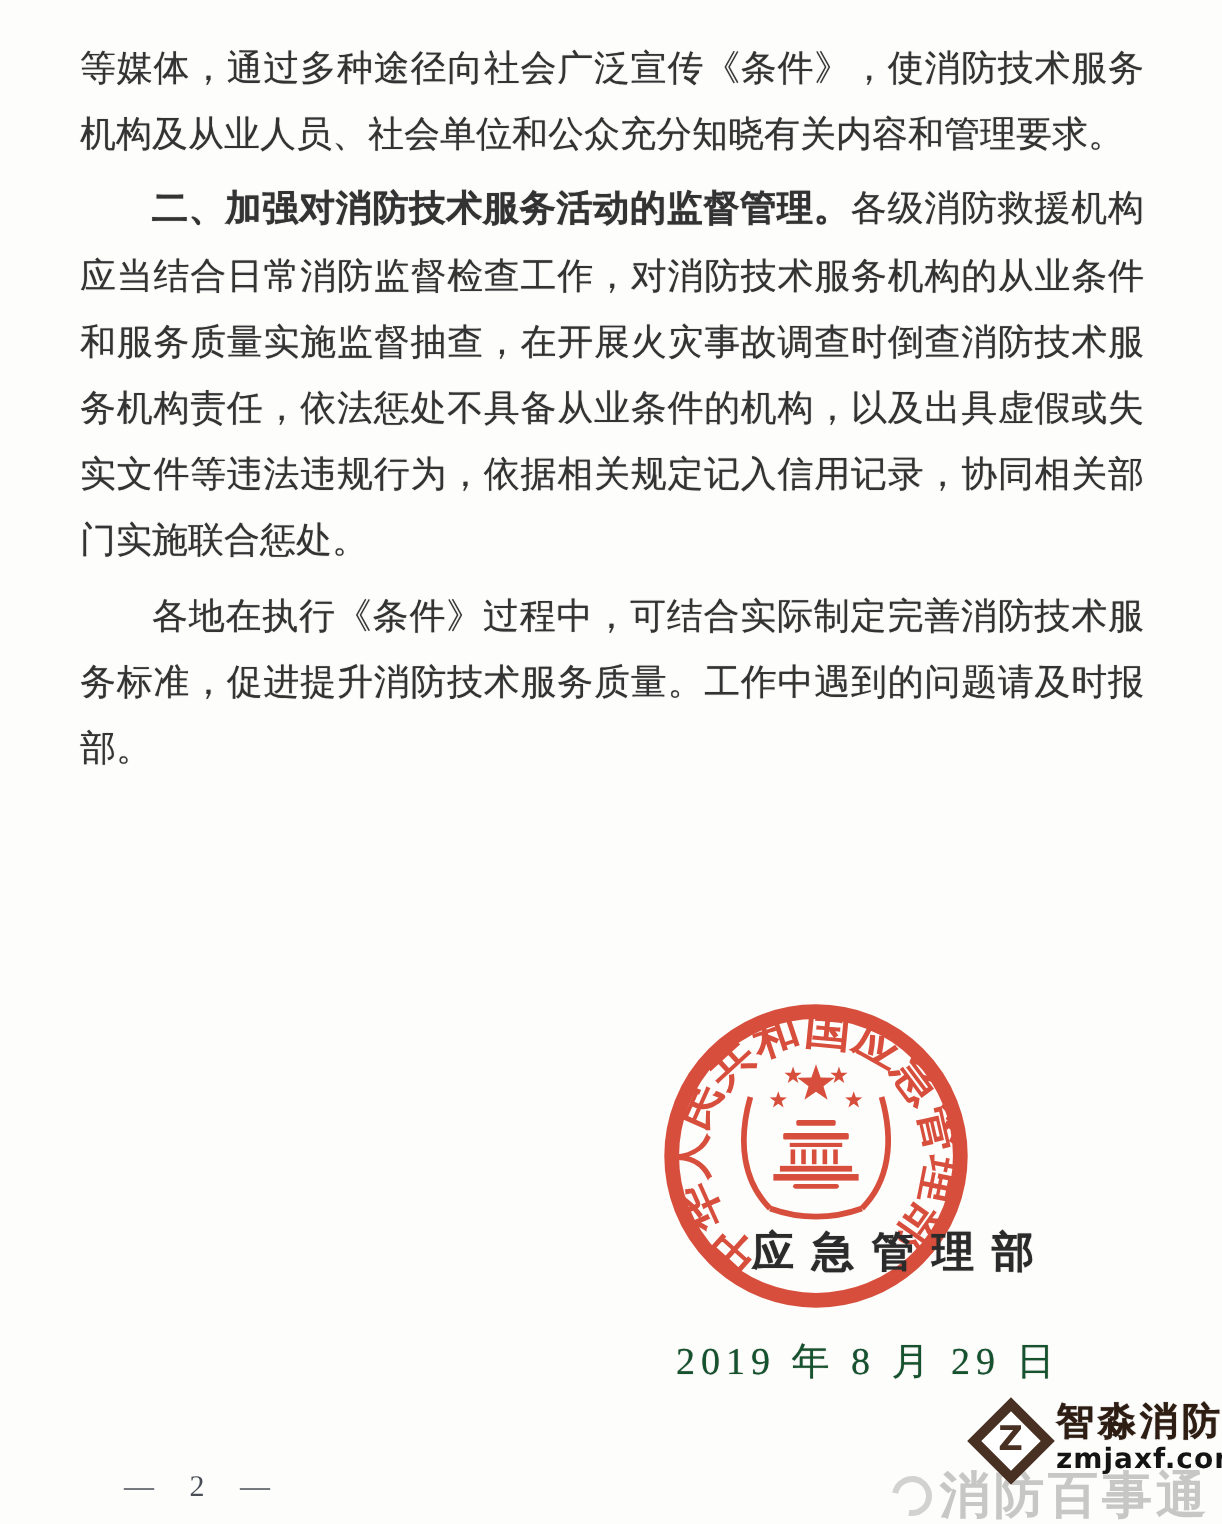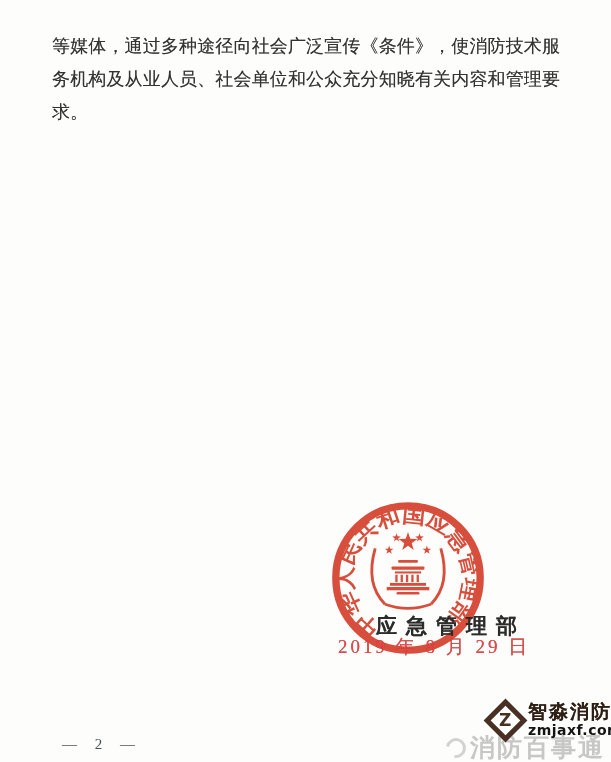--- a/index.html
+++ b/index.html
@@ -14,42 +14,42 @@
   .doc-body{
     position:absolute;
     left:36px; top:14px; width:540px;
     color:#333;
     font-size:18px;
     line-height:33.2px;
     text-align:justify;
     text-justify:inter-character;
     text-shadow:0 0 .5px rgba(40,40,40,.55);
   }
-  .doc-body p{margin:16px;}
+  .doc-body p{margin:4px;}
   .doc-body p.indent{text-indent:2em;}
   .doc-body span.bold{font-weight:700;}
   
   .seal-wrap{
     position:absolute; left:326px; top:496px;
     width:164px; height:164px;
     z-index:2; opacity:.93;
   }
   .issuer-line{
     position:absolute; left:356px; top:612px;
     z-index:3;
     font-size:21px; font-weight:600; letter-spacing:9px;
     color:#2b2b2b; text-shadow:0 0 .5px rgba(40,40,40,.6);
     white-space:nowrap;
     margin-left:20px;
   }
   .date-line{
-    position:absolute; left:338px; top:634px;
+    position:absolute; left:338px; top:668px;
     z-index:3;
     font-size:19px; letter-spacing:3px;
-    color:#ef4444; text-shadow:0 0 .5px rgba(40,40,40,.6);
+    color:#14532d; text-shadow:0 0 .5px rgba(40,40,40,.6);
     white-space:nowrap;
     text-align:center;
   }
   
   .page-num{
     position:absolute; left:62px; top:736px;
     font-size:15px; color:#4a4f57; letter-spacing:7px;
     white-space:nowrap;
   }
   
@@ -90,20 +90,22 @@
     font-family:"DejaVu Sans", sans-serif;
     font-size:14px; font-weight:800; color:#141414; line-height:16px;
     letter-spacing:.5px;
   }
 </style>
 </head>
 <body>
 
 <div class="doc-body">
     <p><span>等媒体，通过多种途径向社会广泛宣传《条件》，使消防技术服务机构及从业人员、社会单位和公众充分知晓有关内容和管理要求。</span></p>
+    <p class="indent"><span class="bold">二、加强对消防技术服务活动的监督管理。</span><span>各级消防救援机构应当结合日常消防监督检查工作，对消防技术服务机构的从业条件和服务质量实施监督抽查，在开展火灾事故调查时倒查消防技术服务机构责任，依法惩处不具备从业条件的机构，以及出具虚假或失实文件等违法违规行为，依据相关规定记入信用记录，协同相关部门实施联合惩处。</span></p>
+    <p class="indent"><span>各地在执行《条件》过程中，可结合实际制定完善消防技术服务标准，促进提升消防技术服务质量。工作中遇到的问题请及时报部。</span></p>
   </div>
 
 <div class="seal-wrap">
   <svg width="164" height="164" viewBox="0 0 200 200">
     <defs>
       <path id="star" d="M0,-10 L2.35,-3.24 L9.51,-3.09 L3.80,1.24 L5.88,8.09 L0,4 L-5.88,8.09 L-3.80,1.24 L-9.51,-3.09 L-2.35,-3.24 Z"></path>
       <path id="sealArc" d="M 66 158.9 A 68 68 0 1 1 134 158.9" fill="none"></path>
     </defs>
     <g fill="#d5422e" stroke="none">
       <circle cx="100" cy="100" r="88" fill="none" stroke="#d5422e" stroke-width="9"></circle>

